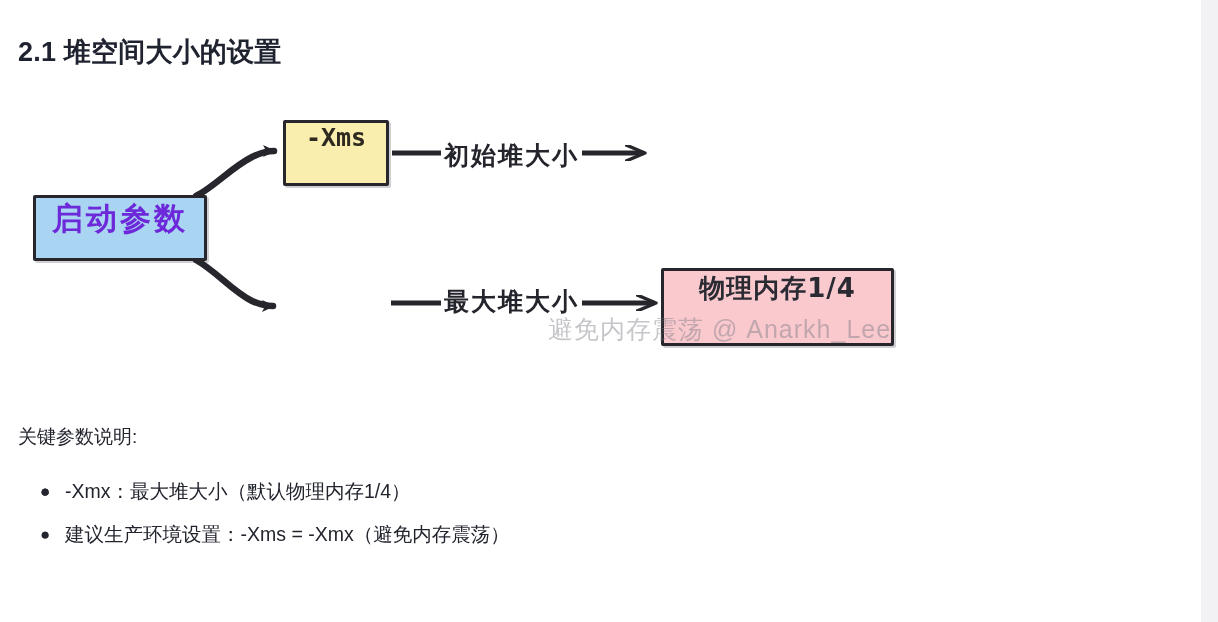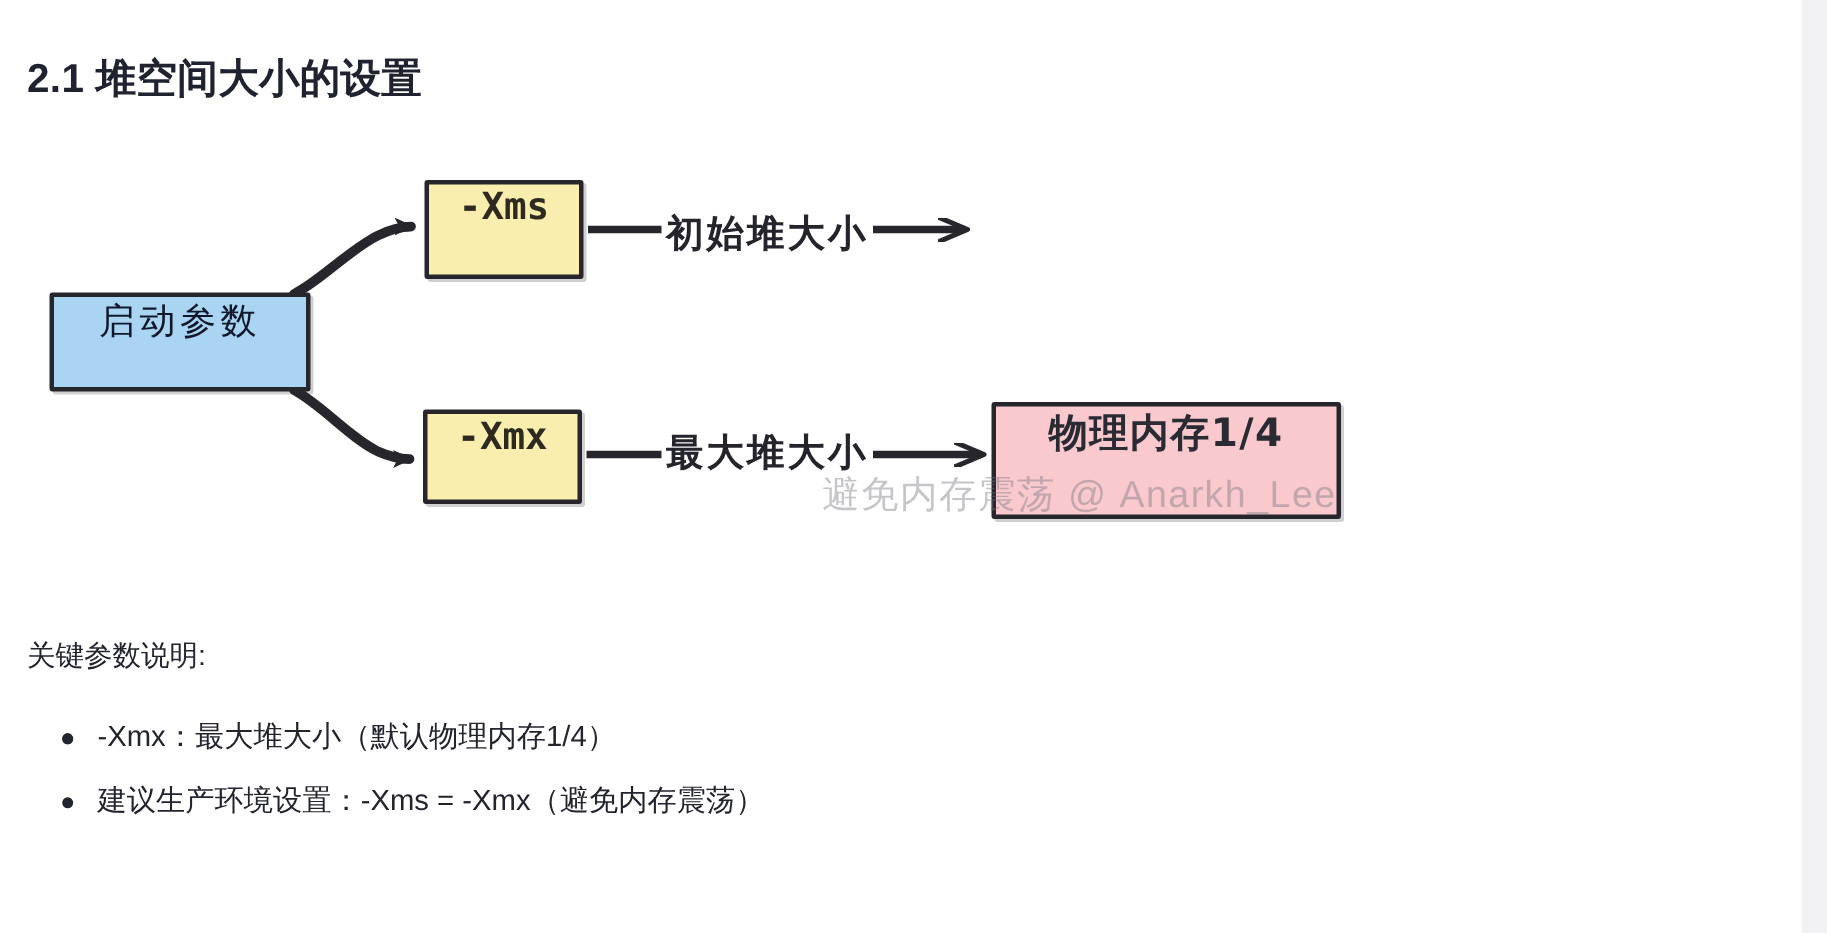--- a/index.html
+++ b/index.html
@@ -79,24 +79,24 @@
   }
 
   #node-start {
     left: 33px;
     top: 100px;
     width: 174px;
     height: 66px;
     background: #a9d5f3;
   }
   #node-start .node-label {
-    font-size: 24px;
-    font-weight: 400;
+    font-size: 31px;
+    font-weight: 700;
     letter-spacing: 3px;
-    color: #0f172a;
+    color: #6d28d9;
   }
 
   #node-xms {
     left: 283px;
     top: 25px;
     width: 106px;
     height: 66px;
     background: #f9eeae;
   }
   #node-xmx {
@@ -227,23 +227,20 @@
     </svg>
 
     <div class="node-box" id="node-start">
       <span class="node-label">启动参数</span>
     </div>
 
     <div class="node-box" id="node-xms">
       <span class="node-label">-Xms</span>
     </div>
 
-    <div class="node-box" id="node-xmx">
-      <span class="node-label">-Xmx</span>
-    </div>
 
 
     <div class="node-box" id="node-mem4">
       <span class="node-label">物理内存1/4</span>
     </div>
 
     <span class="edge-label" id="edge-label-max">最大堆大小</span>
 
     <span class="edge-label" id="edge-label-init">初始堆大小</span>
 

